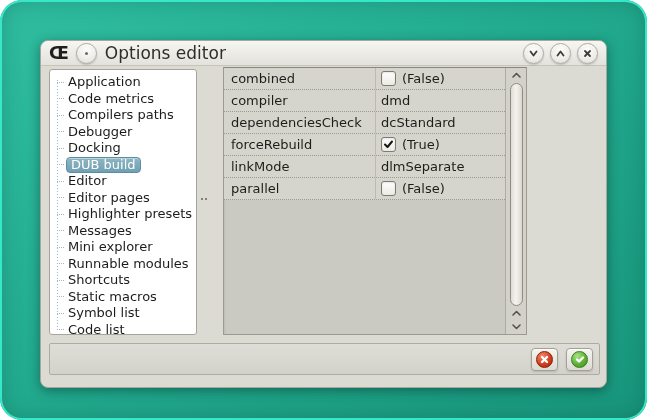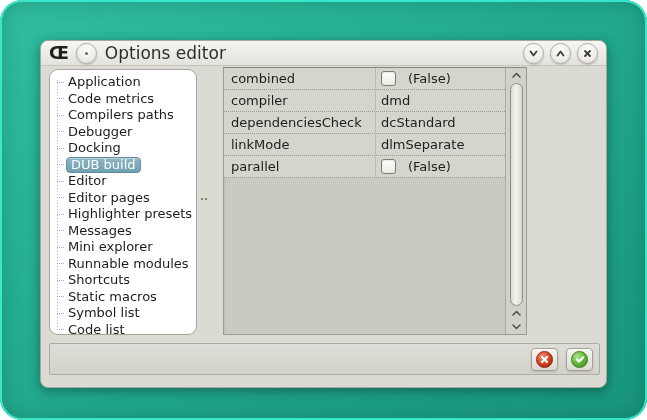--- a/index.html
+++ b/index.html
@@ -33,21 +33,21 @@
     display:flex; align-items:center; justify-content:center; cursor:default; flex:0 0 auto;
   }
   .menu-dot { width:3px; height:3px; border-radius:50%; background:#6b6961; }
   .titlebar .title { font-size:17px; color:#2e2e2a; }
   .winbtns { margin-left:auto; display:flex; gap:6px; }
   .glyph { stroke:#3f3d39; stroke-width:1.8; fill:none; stroke-linecap:round; stroke-linejoin:round; }
 
   
   .sidebar {
     position:absolute; left:8px; top:28px; width:148px; height:266px;
-    background:#fff; border:1px solid #a7a59b; border-radius:9px;
+    background:#fff; border:1px solid #a7a59b; border-radius:3px;
     list-style:none; padding-top:4px; overflow:hidden;
     background-image: repeating-linear-gradient(to bottom, #9fb9c4 0 1px, transparent 1px 3px);
     background-size:1px 252px; background-position:7px 10px; background-repeat:no-repeat;
   }
   .side-item { height:16.5px; display:flex; align-items:center; padding-left:7px; font-size:13px; color:#1c1c1a; white-space:nowrap; }
   .side-item .tick { width:7px; height:0; border-top:1px dotted #9fb9c4; margin-right:4px; flex:0 0 auto; }
   .side-item .lbl { line-height:14px; }
   .side-item.selected .lbl {
     background:linear-gradient(#8fb5c3,#6fa0b3); color:#fff;
     border:1px solid #5d8da0; border-radius:4px; padding:0 4px 0 4px; margin-left:-2px;
@@ -63,21 +63,21 @@
   
   .propgrid {
     position:absolute; left:182px; top:26px; width:304px; height:268px;
     background:#cbcac2; border:1px solid #9d9b91; border-top-color:#8a887e;
     box-shadow: inset 0 2px 3px rgba(0,0,0,.14);
   }
   .rows { position:absolute; left:0; top:0; right:21px; }
   .grid-row { height:22px; display:flex; border-bottom:1px dotted #9c9a90; background:#d6d5cd; font-size:13px; color:#1d1d1b; }
   .cell { display:flex; align-items:center; }
   .cell.name { width:152px; padding-left:7px; border-right:1px solid #bcbab0; }
-  .cell.value { flex:1; padding-left:5px; gap:12px; }
+  .cell.value { flex:1; padding-left:5px; gap:6px; }
   .cb {
     width:15px; height:15px; border:1px solid #7e7c72; border-radius:3px;
     background:linear-gradient(#ffffff,#eceae4);
     box-shadow: inset 0 1px 2px rgba(0,0,0,.10);
     display:flex; align-items:center; justify-content:center; flex:0 0 auto;
   }
   .cb svg { stroke:#161614; stroke-width:2; fill:none; stroke-linecap:round; stroke-linejoin:round; }
 
   
   .vscroll {
@@ -243,20 +243,33 @@
     <div class="cell name">
       <span class="row-name">dependenciesCheck</span>
     </div>
     <div class="cell value">
 
       <span class="row-value">dcStandard</span>
     </div>
   </div>
           <div class="grid-row">
     <div class="cell name">
+      <span class="row-name">forceRebuild</span>
+    </div>
+    <div class="cell value">
+      <span class="cb">
+        <svg class="check" width="11" height="11" viewBox="0 0 11 11">
+                  <polyline points="2,5.5 4.5,8 9,2.5"></polyline>
+                </svg>
+      </span>
+      <span class="row-value">(True)</span>
+    </div>
+  </div>
+          <div class="grid-row">
+    <div class="cell name">
       <span class="row-name">linkMode</span>
     </div>
     <div class="cell value">
 
       <span class="row-value">dlmSeparate</span>
     </div>
   </div>
           <div class="grid-row">
     <div class="cell name">
       <span class="row-name">parallel</span>

